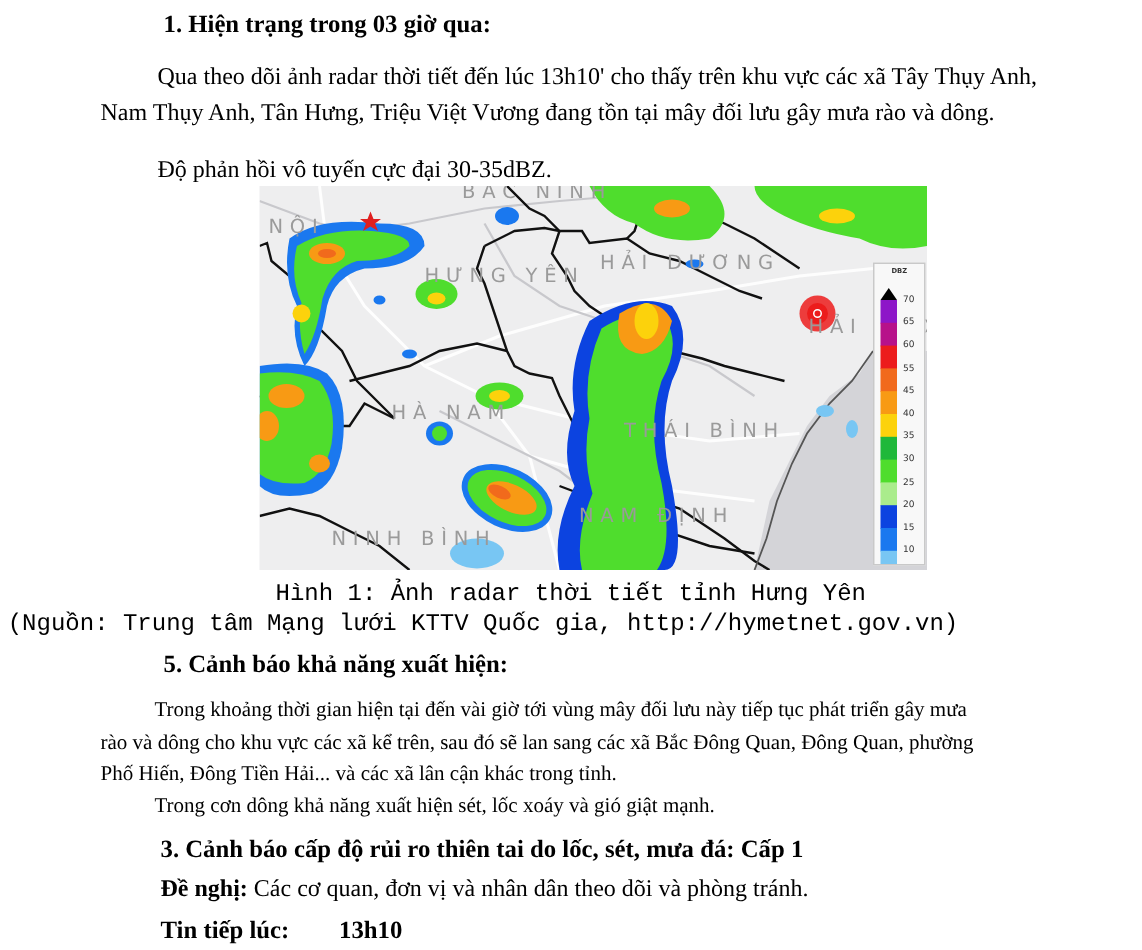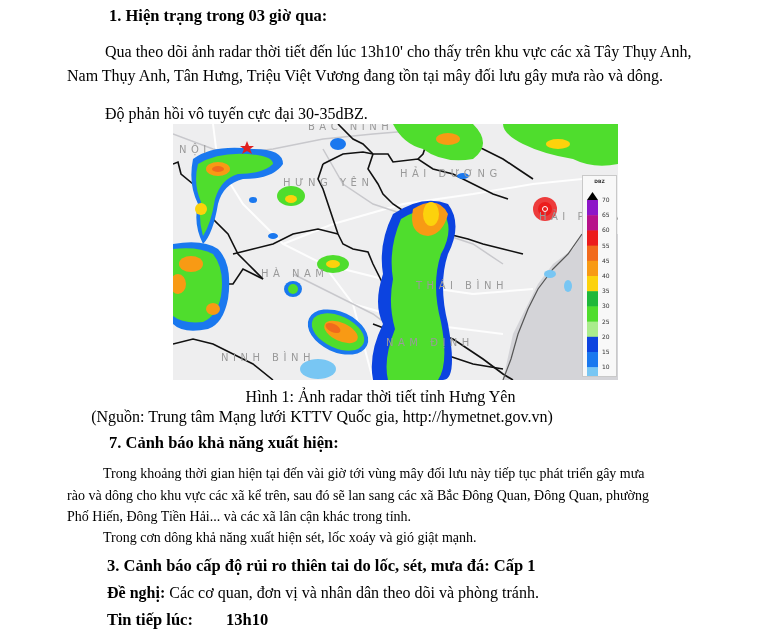--- a/index.html
+++ b/index.html
@@ -5,29 +5,29 @@
   html, body { margin: 0; padding: 0; background: #ffffff; }
   body {
     width: 761px; height: 633px; position: relative; overflow: hidden;
     font-family: "Liberation Serif", "DejaVu Serif", serif;
     color: #000; font-size: 16px;
   }
   .abs { position: absolute; white-space: nowrap; }
   .h { font-weight: bold; font-size: 16.5px; }
   .p { font-size: 16px; line-height: 19px; }
   .small { font-size: 14px; }
-  .center { text-align: center; }
+  .center { text-align: center; font-family: Liberation Mono, monospace; }
 
   #map {
     position: absolute; left: 173px; top: 124px; width: 445px; height: 256px;
     background: #eeeeef; overflow: hidden;
   }
   #map svg { position: absolute; left: 0; top: 0; }
   .maplabel {
-    position: absolute; font-family: "DejaVu Sans", sans-serif; font-size: 10px;
+    position: absolute; font-family: "DejaVu Sans", sans-serif; font-size: 13px;
     letter-spacing: 4.5px; color: #9a9a9a; white-space: nowrap;
   }
   #legend {
     position: absolute; left: 409px; top: 51px; width: 35px; height: 202px;
     background: #f8f8f8; border: 1px solid #c9c9c9; box-sizing: border-box;
   }
   #legend .unit {
     position: absolute; left: 0; width: 33px; top: 3px; text-align: center;
     font-family: "DejaVu Sans", sans-serif; font-size: 4.5px; font-weight: bold; color: #333;
   }
@@ -170,21 +170,21 @@
         <div class="tick" style="top: 156.8px;">20</div>
         <div class="tick" style="top: 172px;">15</div>
         <div class="tick" style="top: 187.2px;">10</div>
       </div>
   </div>
 </div>
 
 <div class="abs p center" style="left:0; width:761px; top:387px;">Hình 1: Ảnh radar thời tiết tỉnh Hưng Yên</div>
 <div class="abs p center" style="left:0; width:644px; top:407px;">(Nguồn: Trung tâm Mạng lưới KTTV Quốc gia, http://hymetnet.gov.vn)</div>
 
-<div class="abs h" style="left:109px; top:433px;">7. Cảnh báo khả năng xuất hiện:</div>
+<div class="abs h" style="left:109px; top:433px;">5. Cảnh báo khả năng xuất hiện:</div>
 <div class="abs p small" style="left:103px; top:464px;">Trong khoảng thời gian hiện tại đến vài giờ tới vùng mây đối lưu này tiếp tục phát triển gây mưa</div>
 <div class="abs p small" style="left:67px; top:486px;">rào và dông cho khu vực các xã kể trên, sau đó sẽ lan sang các xã Bắc Đông Quan, Đông Quan, phường</div>
 <div class="abs p small" style="left:67px; top:507px;">Phố Hiến, Đông Tiền Hải... và các xã lân cận khác trong tỉnh.</div>
 <div class="abs p small" style="left:103px; top:528px;">Trong cơn dông khả năng xuất hiện sét, lốc xoáy và gió giật mạnh.</div>
 
 <div class="abs h" style="left:107px; top:556px;">3. Cảnh báo cấp độ rủi ro thiên tai do lốc, sét, mưa đá: Cấp 1</div>
 <div class="abs p" style="left:107px; top:583px;">
   <b>Đề nghị:</b><span> Các cơ quan, đơn vị và nhân dân theo dõi và phòng tránh.</span>
 </div>
 <div class="abs h" style="left:107px; top:610px;">Tin tiếp lúc:</div>

